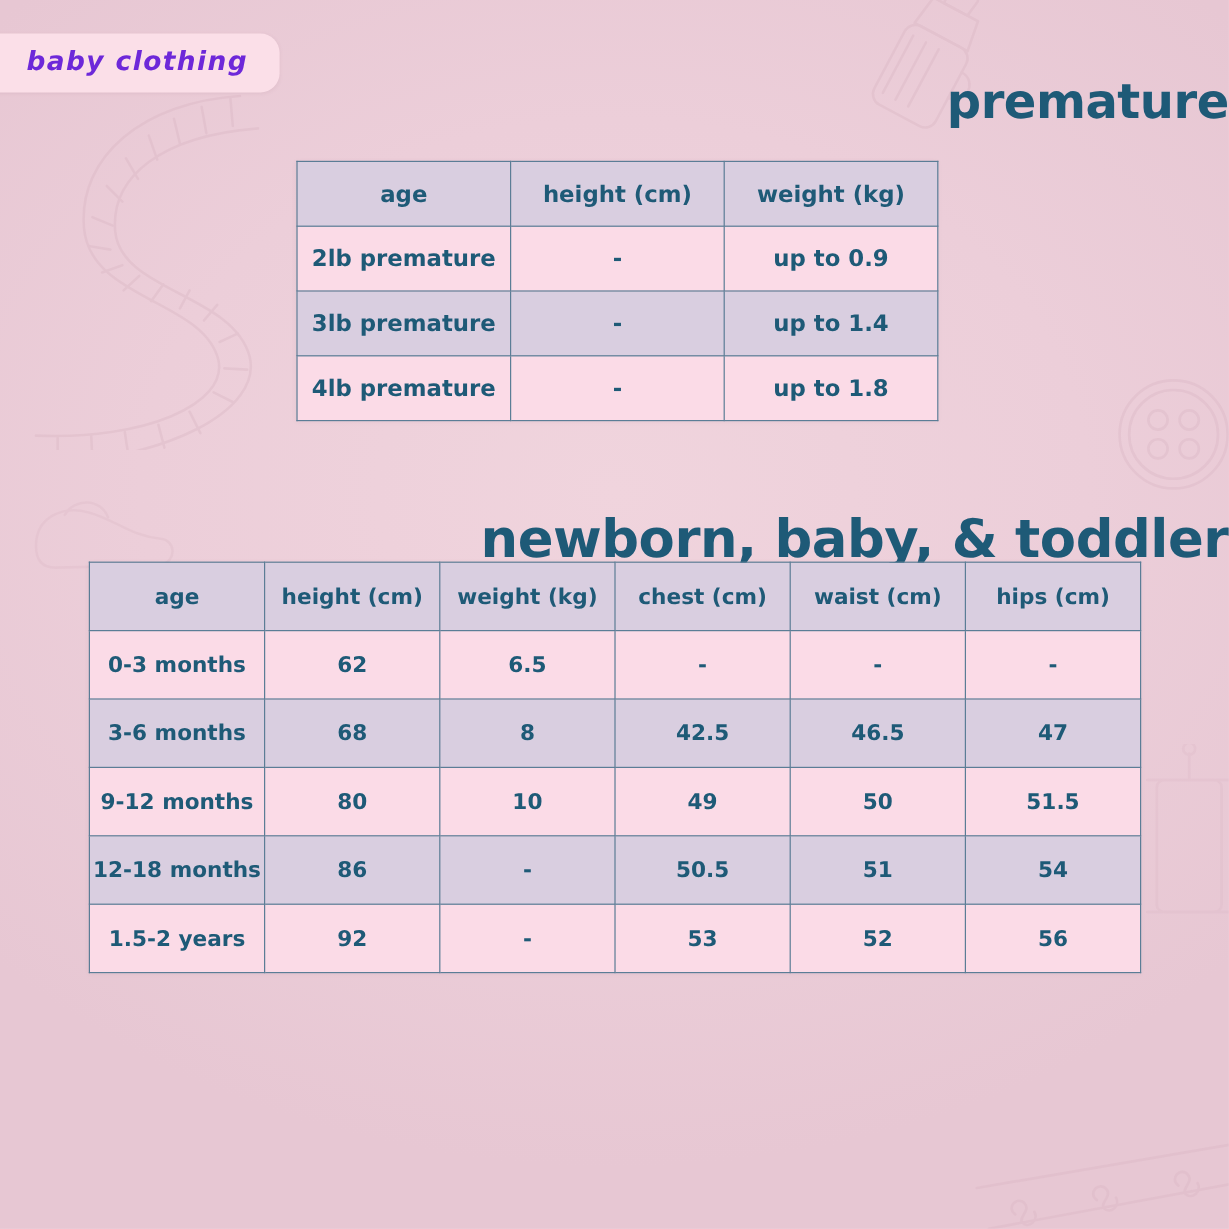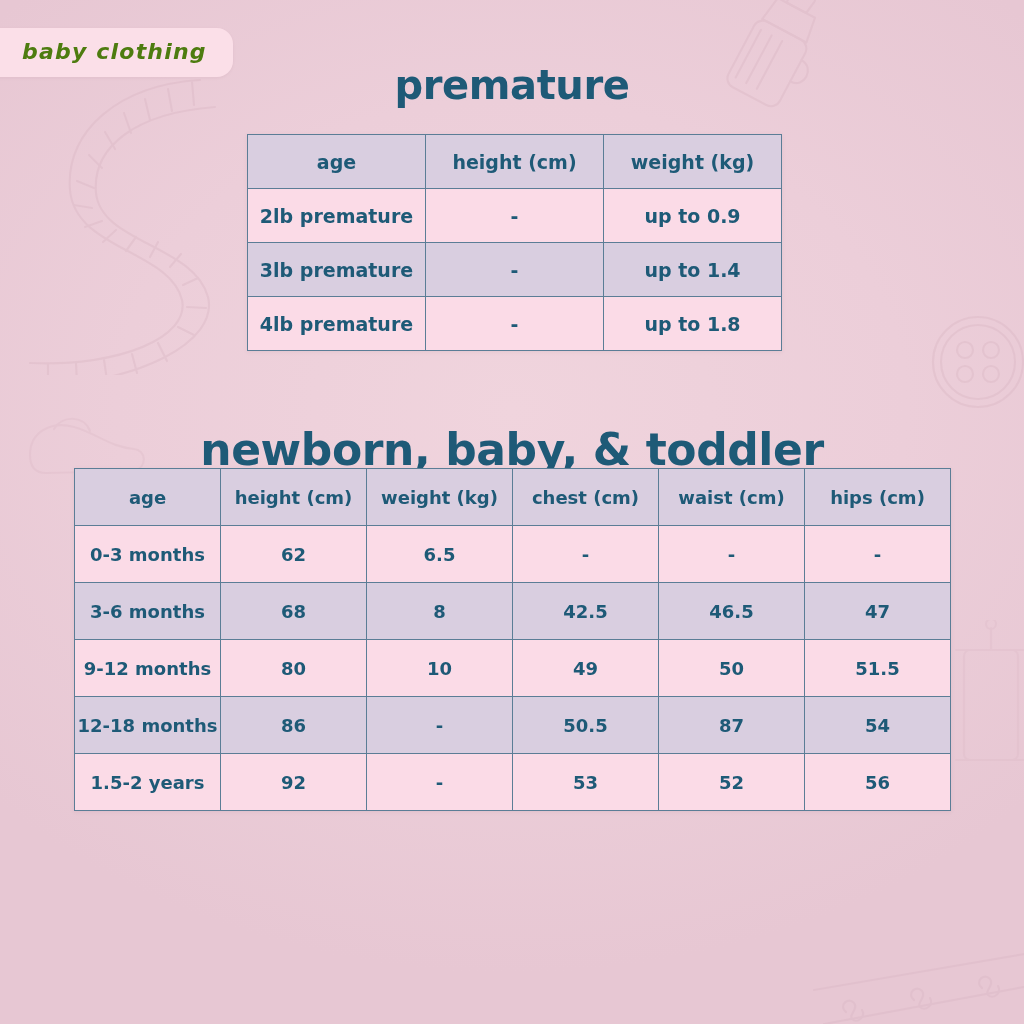--- a/index.html
+++ b/index.html
@@ -47,30 +47,30 @@
     background: #fbdfe8;
     border-radius: 0 16px 16px 0;
     box-shadow: 0 1px 3px rgba(160,110,130,0.10);
   }
   #logo-badge .logo-text {
     font-family: "DejaVu Sans", sans-serif;
     font-size: 22px;
     font-style: italic;
     font-weight: 700;
     letter-spacing: 1.2px;
-    color: #4d7c0f;
+    color: #6d28d9;
     white-space: nowrap;
   }
 
   
   .section-title {
     position: absolute;
     width: 100%;
     left: 0;
-    text-align: center;
+    text-align: right;
     color: #1e5a77;
     font-family: "DejaVu Sans", sans-serif;
     font-weight: 700;
     letter-spacing: -0.4px;
   }
   #title-premature {
     top: 62px;
     font-size: 40px;
   }
   #title-newborn {
@@ -295,21 +295,21 @@
         <td>10</td>
         <td>49</td>
         <td>50</td>
         <td>51.5</td>
       </tr>
       <tr>
         <td>12-18 months</td>
         <td>86</td>
         <td>-</td>
         <td>50.5</td>
-        <td>87</td>
+        <td>51</td>
         <td>54</td>
       </tr>
       <tr>
         <td>1.5-2 years</td>
         <td>92</td>
         <td>-</td>
         <td>53</td>
         <td>52</td>
         <td>56</td>
       </tr>

